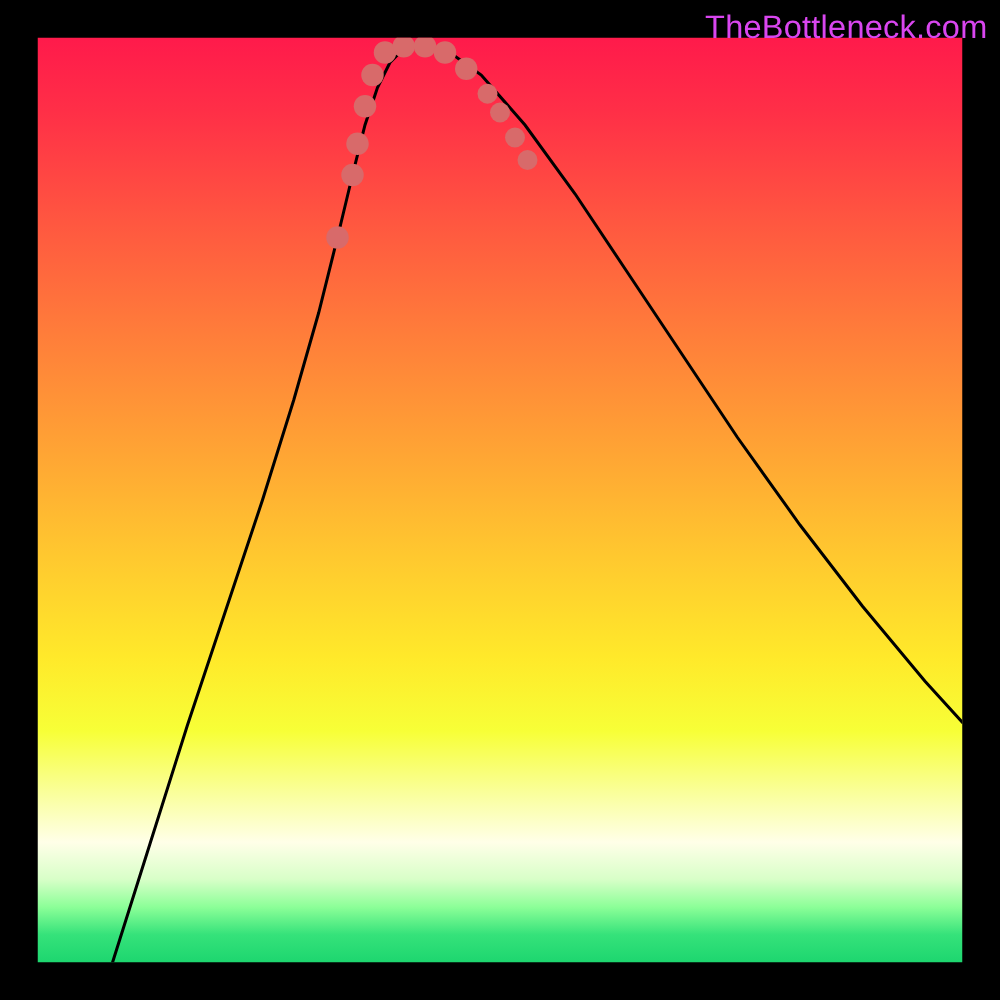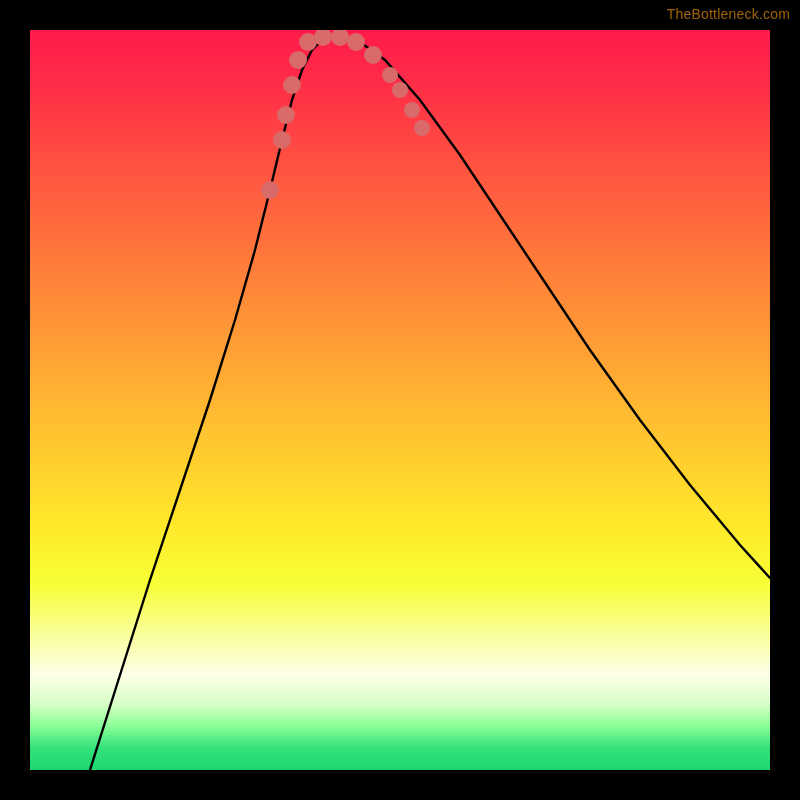--- a/index.html
+++ b/index.html
@@ -49,22 +49,22 @@
   .curve-svg {
     position: absolute;
     inset: 0;
     width: 100%;
     height: 100%;
   }
   .watermark {
     position: absolute;
     top: 6px;
     right: 10px;
-    color: #a16207;
-    font-size: 14px;
+    color: #d946ef;
+    font-size: 26px;
     font-weight: 500;
     letter-spacing: 0.2px;
   }
 </style>
 </head>
 <body>
 
 <div class="frame">
 
   <div class="plot-area">

